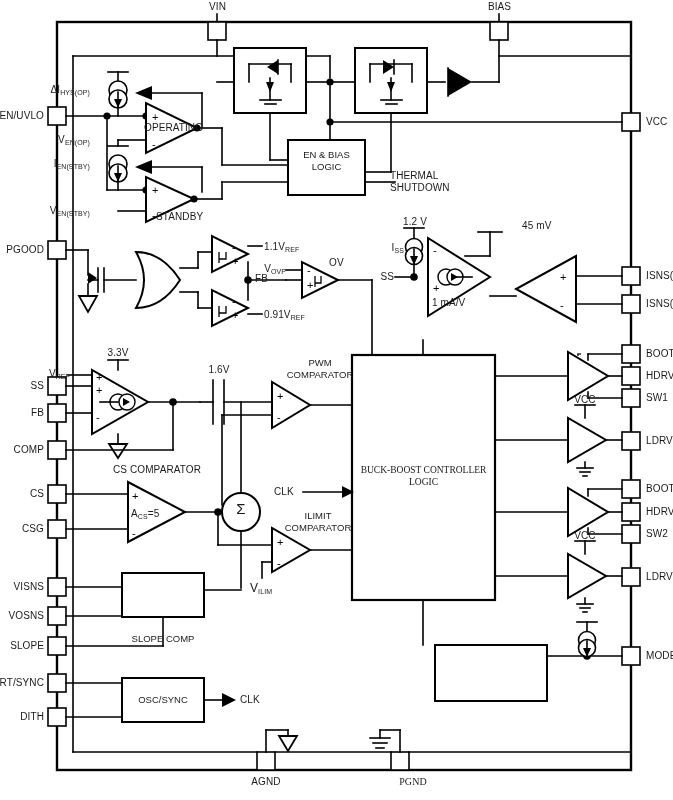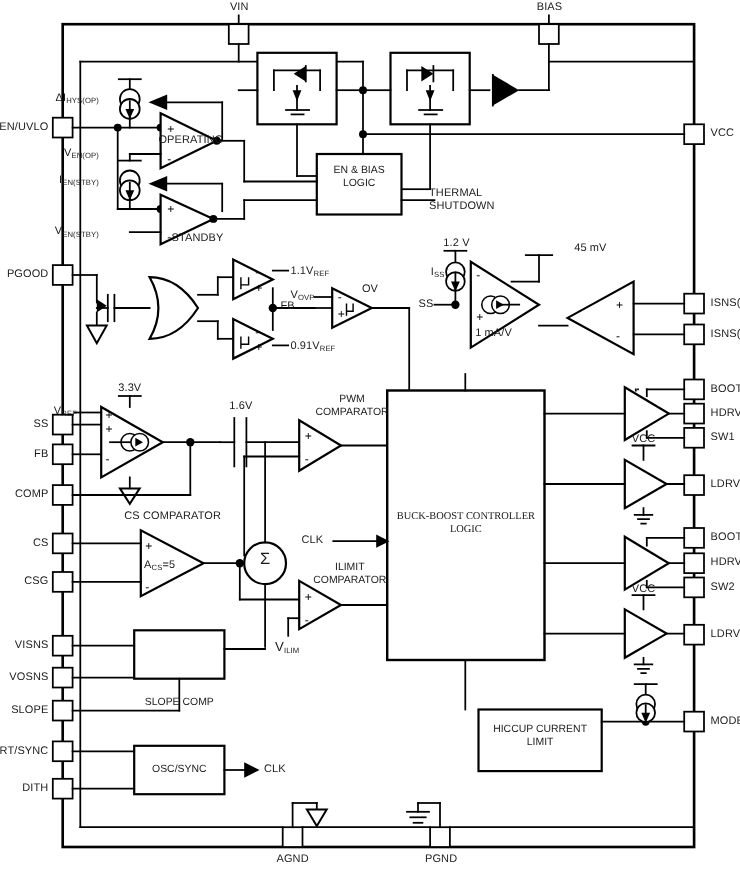--- a/index.html
+++ b/index.html
@@ -415,36 +415,32 @@
 <div class="lbl" style="left:646px;top:370px;">HDRV1</div>
 <div class="lbl" style="left:646px;top:392px;">SW1</div>
 <div class="lbl" style="left:646px;top:435px;">LDRV1</div>
 <div class="lbl" style="left:646px;top:483px;">BOOT2</div>
 <div class="lbl" style="left:646px;top:506px;">HDRV2</div>
 <div class="lbl" style="left:646px;top:528px;">SW2</div>
 <div class="lbl" style="left:646px;top:571px;">LDRV2</div>
 <div class="lbl" style="left:646px;top:650px;">MODE</div>
 
 <div class="lbl c" style="left:243px;top:776px;width:46px;">AGND</div>
-<div class="lbl c" style="left:378px;top:776px;width:46px;">PGND</div>
+<div class="lbl c" style="left:390px;top:776px;width:46px;font-family:Liberation Serif, serif;">PGND</div>
 
 <div class="blklbl" style="left:288px;top:149px;width:77px;">
   <span>EN &amp; BIAS</span><br>
   <span>LOGIC</span>
 </div>
 <div class="blklbl" style="left:352px;top:464px;width:143px;font-family:Liberation Serif, serif;">
   <span>BUCK-BOOST CONTROLLER</span><br>
   <span>LOGIC</span>
 </div>
 <div class="blklbl" style="left:122px;top:589px;width:82px;margin-top:44px;">SLOPE COMP</div>
 <div class="blklbl" style="left:122px;top:694px;width:82px;">OSC/SYNC</div>
-<div class="blklbl" style="left:435px;top:657px;width:112px;">
-  <span>HICCUP CURRENT</span><br>
-  <span>LIMIT</span>
-</div>
 
 <div class="lbl" style="left:390px;top:170px;line-height:12px;">
   <span>THERMAL</span><br>
   <span>SHUTDOWN</span>
 </div>
 
 <div class="lbl" style="left:144px;top:122px;">OPERATING</div>
 <div class="lbl" style="left:156px;top:211px;">STANDBY</div>
 <div class="lbl r" style="left:20px;top:84px;width:70px;"><span>ΔI</span><span class="sub">HYS(OP)</span></div>
 <div class="lbl r" style="left:20px;top:134px;width:70px;"><span>V</span><span class="sub">EN(OP)</span></div>

